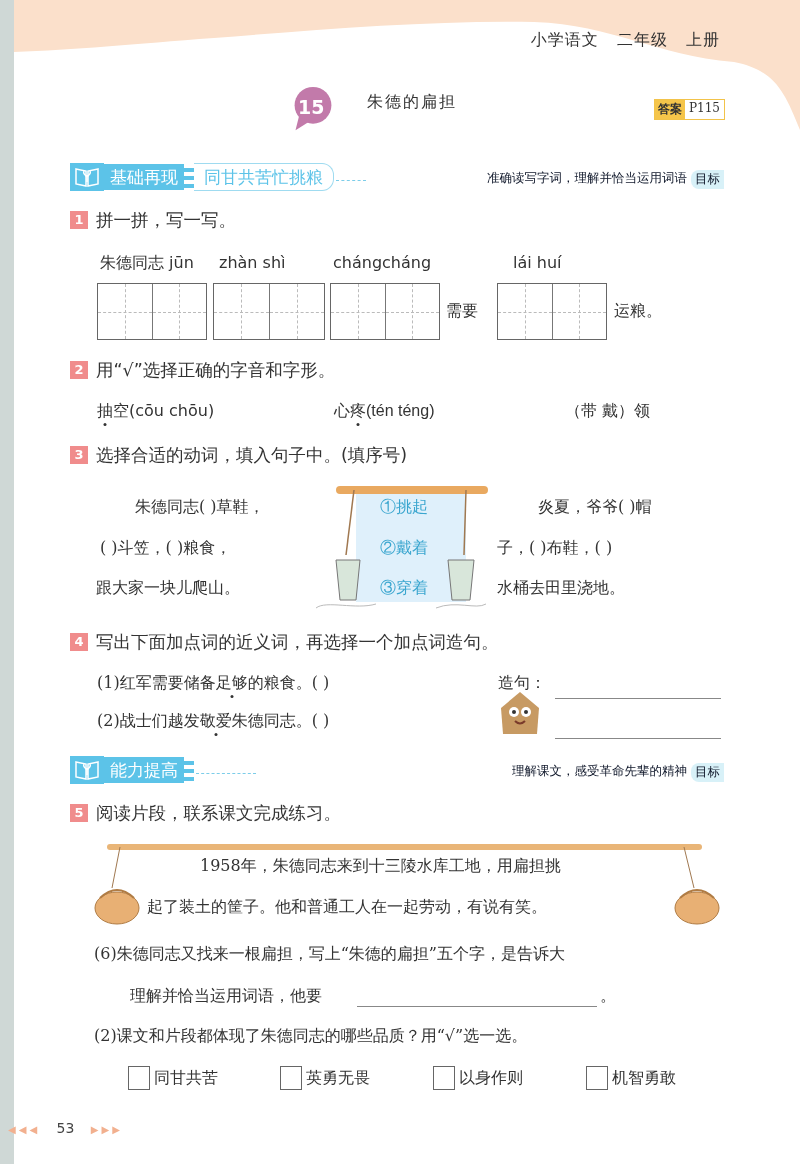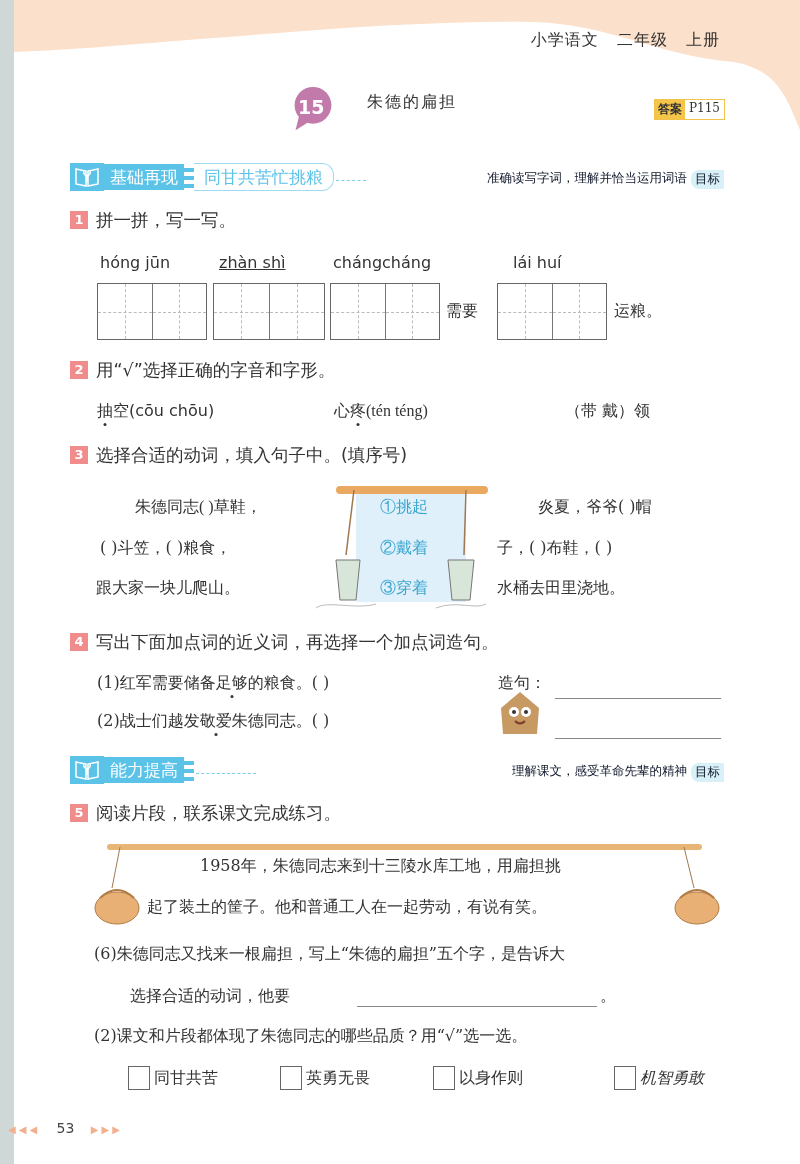--- a/index.html
+++ b/index.html
@@ -79,22 +79,22 @@
 </div>
 <div class="goal" style="top:170px;">
   <span>准确读写字词，理解并恰当运用词语</span>
   <span class="gt">目标</span>
 </div>
 
 <div class="q" style="top:208px;">
   <span class="num">1</span>
   <span>拼一拼，写一写。</span>
 </div>
-<div class="py" style="left:100px;width:110px;">hóng  jūn</div>
-<div class="py" style="left:219px;width:110px;text-decoration:underline;">zhàn  shì</div>
+<div class="py" style="left:100px;width:110px;">朱德同志  jūn</div>
+<div class="py" style="left:219px;width:110px;">zhàn  shì</div>
 <div class="py" style="left:333px;width:110px;">chángcháng</div>
 <div class="py" style="left:513px;width:110px;">lái   huí</div>
 <div class="grid" style="left:97px;width:108px;">
     <div class="cell"></div>
     <div class="cell"></div>
   </div>
 <div class="grid" style="left:213px;width:110px;">
     <div class="cell"></div>
     <div class="cell"></div>
   </div>
@@ -107,40 +107,40 @@
     <div class="cell"></div>
     <div class="cell"></div>
   </div>
 <div class="txt" style="left:614px;top:301px;">运粮。</div>
 
 <div class="q" style="top:358px;">
   <span class="num">2</span>
   <span>用“√”选择正确的字音和字形。</span>
 </div>
 <div class="txt" style="left:97px;top:401px;"><span class="dot">抽</span><span>空</span><span style="font-family:'DejaVu Sans',sans-serif;">(cōu   chōu)</span></div>
-<div class="txt" style="left:334px;top:401px;"><span>心</span><span class="dot">疼</span><span style="font-family:Liberation Serif, serif;">(tén   téng)</span></div>
+<div class="txt" style="left:334px;top:401px;"><span>心</span><span class="dot">疼</span><span style="font-family:Liberation Sans, sans-serif;">(tén   téng)</span></div>
 <div class="txt" style="left:565px;top:401px;">（带  戴）领</div>
 
 <div class="q" style="top:443px;">
   <span class="num">3</span>
   <span>选择合适的动词，填入句子中。(填序号)</span>
 </div>
 <div class="choice-panel"></div>
 <svg class="abs" style="left:296px;top:480px;" width="214" height="135" viewBox="0 0 214 135">
   <rect x="40" y="6" width="152" height="8" rx="4" fill="#e9a960"></rect>
   <line x1="58" y1="10" x2="50" y2="75" stroke="#a07850" stroke-width="1.5"></line>
   <line x1="170" y1="10" x2="168" y2="75" stroke="#a07850" stroke-width="1.5"></line>
   <path d="M40 80 L64 80 L60 120 L44 120 Z" fill="#d8e6da" stroke="#777"></path>
   <path d="M152 80 L178 80 L174 120 L156 120 Z" fill="#d8e6da" stroke="#777"></path>
   <path d="M20 128 C30 120 60 130 80 124 M140 128 C160 120 180 130 190 124" stroke="#bbb" fill="none"></path>
 </svg>
 <div class="choice" style="left:380px;top:497px;">①挑起</div>
 <div class="choice" style="left:380px;top:538px;">②戴着</div>
 <div class="choice" style="left:380px;top:578px;">③穿着</div>
-<div class="txt" style="left:135px;top:497px;font-family:Liberation Serif, serif;">朱德同志(     )草鞋，</div>
+<div class="txt" style="left:135px;top:497px;">朱德同志(     )草鞋，</div>
 <div class="txt" style="left:538px;top:497px;">炎夏，爷爷(     )帽</div>
 <div class="txt" style="left:100px;top:538px;">(     )斗笠，(     )粮食，</div>
 <div class="txt" style="left:497px;top:538px;">子，(     )布鞋，(     )</div>
 <div class="txt" style="left:96px;top:578px;">跟大家一块儿爬山。</div>
 <div class="txt" style="left:497px;top:578px;">水桶去田里浇地。</div>
 
 <div class="q" style="top:630px;">
   <span class="num">4</span>
   <span>写出下面加点词的近义词，再选择一个加点词造句。</span>
 </div>
@@ -182,26 +182,26 @@
   <rect x="15" y="4" width="595" height="6" rx="3" fill="#e9b577"></rect>
   <line x1="28" y1="7" x2="20" y2="48" stroke="#a07850"></line>
   <line x1="592" y1="7" x2="602" y2="48" stroke="#a07850"></line>
   <ellipse cx="25" cy="68" rx="22" ry="16" fill="#e8b074" stroke="#b07c44"></ellipse>
   <ellipse cx="605" cy="68" rx="22" ry="16" fill="#e8b074" stroke="#b07c44"></ellipse>
   <path d="M8 58 Q25 42 42 58 M588 58 Q605 42 622 58" stroke="#b07c44" fill="none" stroke-width="2"></path>
 </svg>
 <div class="txt" style="left:200px;top:856px;">1958年，朱德同志来到十三陵水库工地，用扁担挑</div>
 <div class="txt" style="left:147px;top:897px;">起了装土的筐子。他和普通工人在一起劳动，有说有笑。</div>
 <div class="txt" style="left:94px;top:944px;">(6)朱德同志又找来一根扁担，写上“朱德的扁担”五个字，是告诉大</div>
-<div class="txt" style="left:130px;top:986px;">选择合适的动词，他要</div>
+<div class="txt" style="left:130px;top:986px;">理解并恰当运用词语，他要</div>
 <div class="line" style="left:357px;top:1006px;width:240px;"></div>
 <div class="txt" style="left:600px;top:986px;">。</div>
 <div class="txt" style="left:94px;top:1026px;">(2)课文和片段都体现了朱德同志的哪些品质？用“√”选一选。</div>
 <div class="txt" style="left:128px;top:1066px;"><span class="cb"></span><span>同甘共苦</span></div>
 <div class="txt" style="left:280px;top:1066px;"><span class="cb"></span><span>英勇无畏</span></div>
 <div class="txt" style="left:433px;top:1066px;"><span class="cb"></span><span>以身作则</span></div>
-<div class="txt" style="left:614px;top:1066px;font-style:italic;"><span class="cb"></span><span>机智勇敢</span></div>
+<div class="txt" style="left:586px;top:1066px;"><span class="cb"></span><span>机智勇敢</span></div>
 
 <div class="pager">
   <span class="arr">◀◀◀</span>
   <span style="margin:0 12px;">53</span>
   <span class="arr">▶▶▶</span>
 </div>
 
 </body></html>

